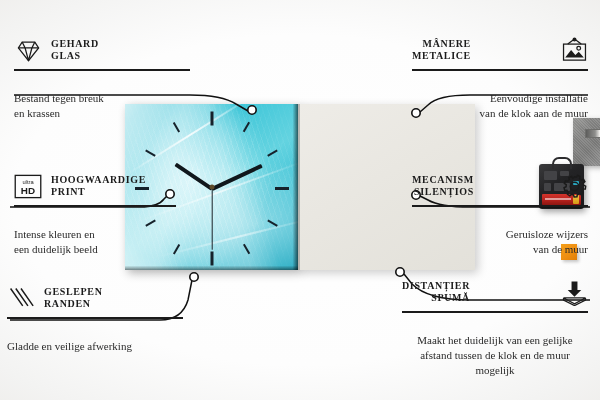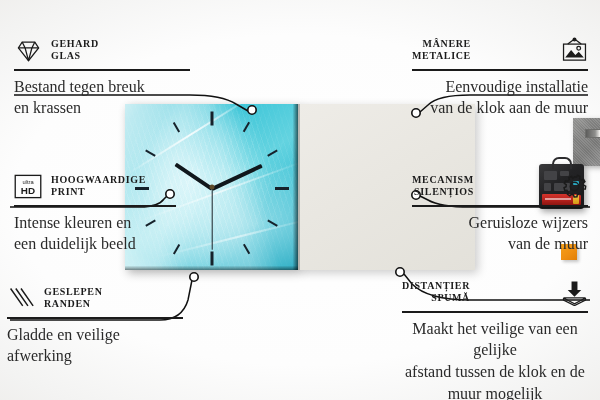--- a/index.html
+++ b/index.html
@@ -79,21 +79,21 @@
   .foam{position:absolute;left:263px;top:140px;width:16px;height:16px;
     background:linear-gradient(140deg,#f5a01a 0%,#ef8f12 55%,#e07f08 100%);
     box-shadow:2px 2px 3px rgba(0,0,0,.22);}
 
   
   .feature{position:absolute;}
   .f-head{display:flex;align-items:center;gap:9px;}
   .f-title{font-size:10px;letter-spacing:.65px;color:#1b1b1b;line-height:1.24;
     text-transform:uppercase;font-weight:bold;}
   .f-rule{height:1.6px;background:#1b1b1b;margin-top:5px;}
-  .f-desc{font-size:16px;color:#2a2a2a;line-height:1.36;margin-top:5px;}
+  .f-desc{font-size:11px;color:#2a2a2a;line-height:1.36;margin-top:20px;}
   .f-icon{width:28px;height:28px;flex:0 0 28px;display:flex;align-items:center;justify-content:center;}
 
   .left  .f-head{justify-content:flex-start;}
   .left  .f-title{text-align:left;}
   .left  .f-desc{text-align:left;}
   .right .f-head{justify-content:space-between;}
   .right .f-title{text-align:right;}
   .right .f-desc{text-align:right;}
   .right.center-desc .f-desc{text-align:center;}
 
@@ -298,18 +298,18 @@
       <span class="f-icon">
         <svg viewBox="0 0 32 32" width="27" height="27" fill="none" stroke="#1b1b1b" stroke-width="1.5">
           <path d="M12.5 3 L19.5 3 L19.5 13 L24 13 L16 21 L8 13 L12.5 13 Z" fill="#1b1b1b" stroke="none"></path>
           <path d="M16 22.5 L29 22.5 L16 29.5 L3 22.5 Z"></path>
           <path d="M3 22.5 L3 25 L16 31.5 L29 25 L29 22.5"></path>
         </svg>
       </span>
     </div>
     <div class="f-rule"></div>
     <div class="f-desc">
-      <span>Maakt het veilige van een gelijke</span><br>
+      <span>Maakt het duidelijk van een gelijke</span><br>
       <span>afstand tussen de klok en de muur mogelijk</span>
     </div>
   </div>
 
 </div>
 
 </body></html>

